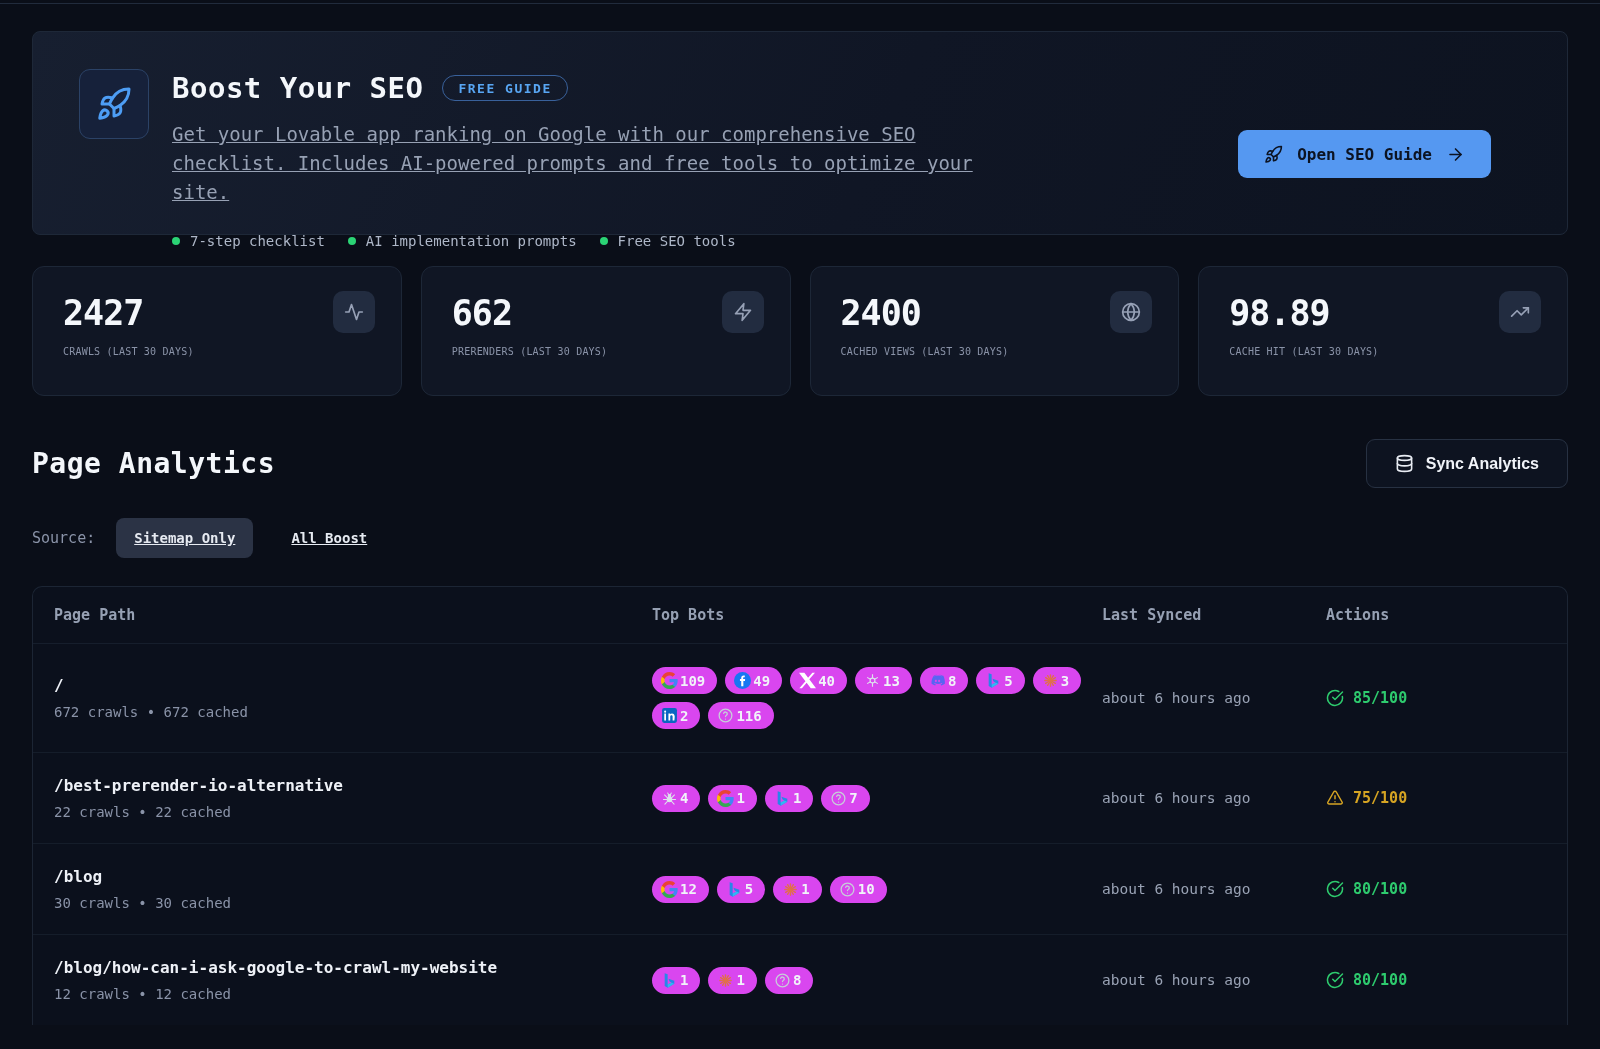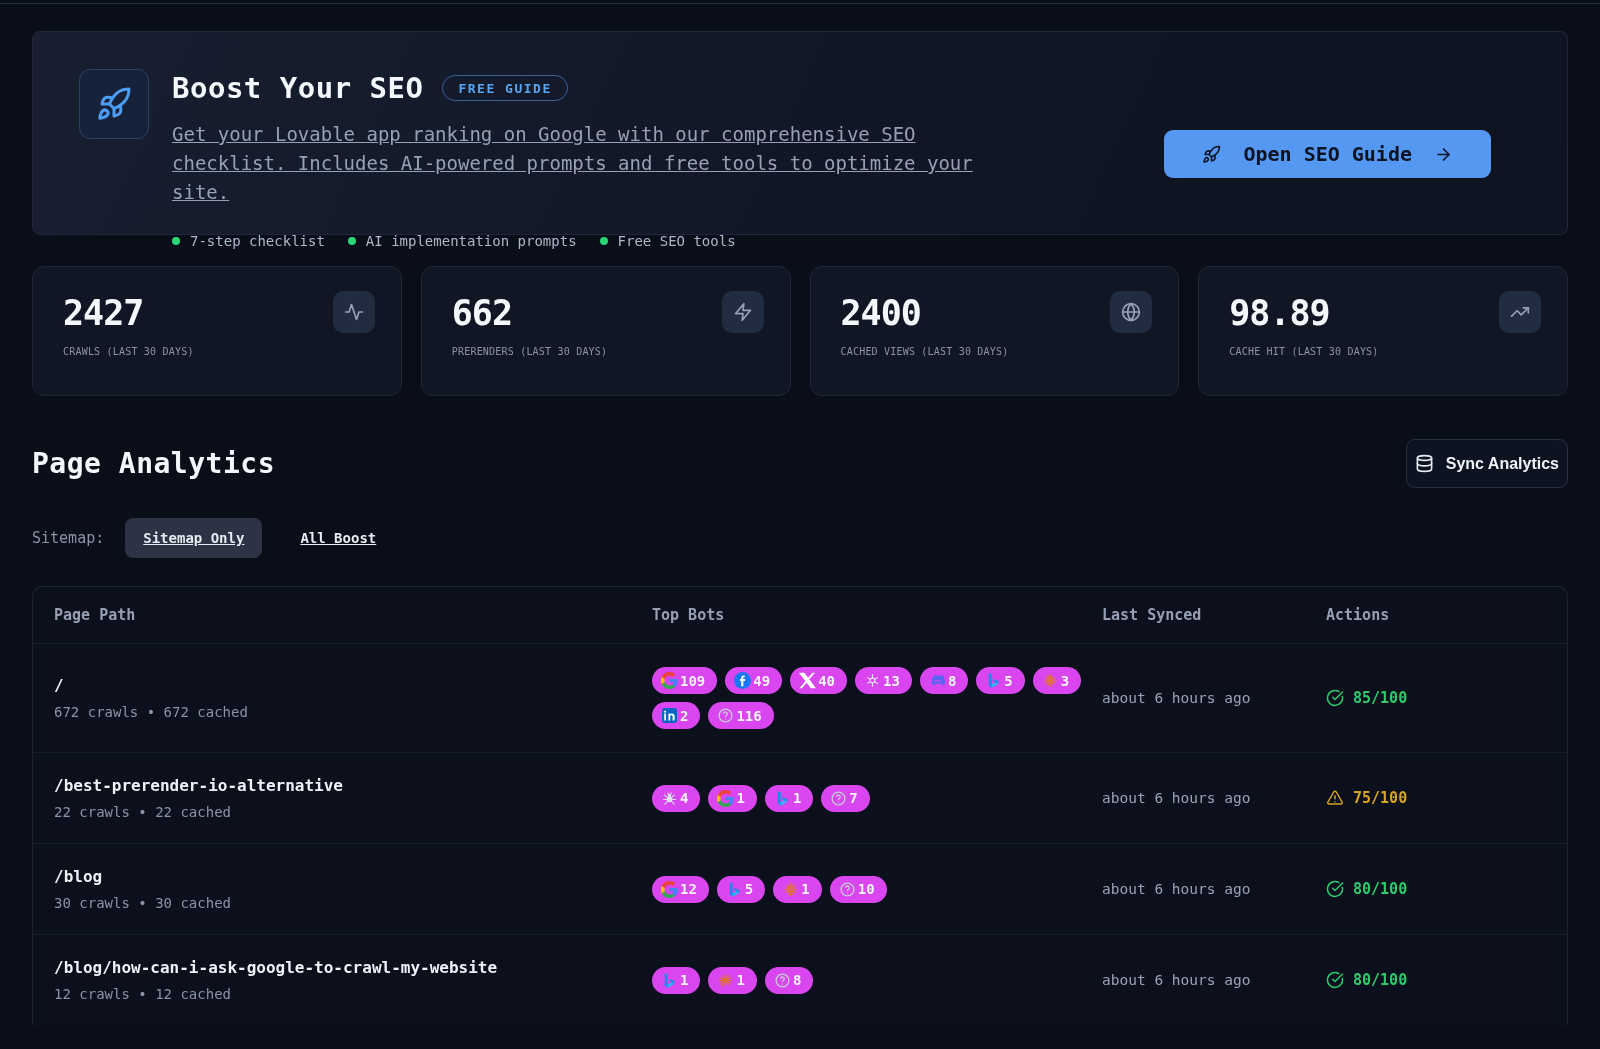--- a/index.html
+++ b/index.html
@@ -34,22 +34,22 @@
   }
   .banner-desc {
     margin-top:15px; width:820px; font-size:19px; line-height:29px; color:#97a1b4;text-decoration:underline;
   }
   .features { display:flex; gap:23px; margin-top:26px; align-items:center; }
   .feature { display:flex; align-items:center; gap:10px; font-size:14px; color:#aeb7c8; }
   .feature-dot { width:8px; height:8px; border-radius:50%; background:#2bd475; flex:0 0 auto; }
   .cta {
     position:absolute; right:76px; top:98px; height:48px; border:none; cursor:pointer;
     border-radius:9px; background:#5598f1; color:#0c1322; display:flex; align-items:center;
-    gap:22px; padding:0 38px; font-family:"DejaVu Sans Mono",monospace;
-    font-size:20px; font-weight:bold;
+    gap:14px; padding:0 26px; font-family:"DejaVu Sans Mono",monospace;
+    font-size:16px; font-weight:bold;
   }
   .cta .ic { width:19px; height:19px; color:#0c1322; }
 
   
   .stats {
     margin:31px 32px 0; display:grid; grid-template-columns:repeat(4,1fr); gap:19px;
   }
   .stat-card {
     background:#101624; border:1px solid #1d2737; border-radius:12px;
     padding:24px 26px 24px 30px; height:130px; position:relative;
@@ -59,21 +59,21 @@
   .stat-icon-tile {
     position:absolute; top:24px; right:26px; width:42px; height:42px; border-radius:10px;
     background:#222c40; display:flex; align-items:center; justify-content:center;
   }
   .stat-icon-tile .ic { width:20px; height:20px; color:#97a1b6; }
 
   
   .analytics-header { margin:43px 32px 0; display:flex; align-items:center; justify-content:space-between; }
   .analytics-title { font-size:28px; font-weight:bold; letter-spacing:0.5px; color:#f4f7fb; }
   .sync-btn {
-    height:49px; padding:0 8px; border-radius:9px; background:#0d1320; cursor:pointer;
+    height:49px; padding:0 28px; border-radius:9px; background:#0d1320; cursor:pointer;
     border:1px solid #27saturate3142; border:1px solid #273142; color:#f0f3f8;
     display:flex; align-items:center; gap:12px;
     font-family:"Liberation Sans", sans-serif; font-size:16px; font-weight:bold;
   }
   .sync-btn .ic { width:19px; height:19px; color:#e8ecf3; }
 
   
   .source-row { margin:30px 32px 0; display:flex; align-items:center; }
   .source-label { font-size:15px; color:#8a93a8; }
   .source-options { display:flex; align-items:center; margin-left:21px; gap:20px;text-decoration:underline; }
@@ -235,21 +235,21 @@
           <ellipse cx="12" cy="5" rx="9" ry="3"></ellipse>
           <path d="M3 5v14a9 3 0 0 0 18 0V5"></path>
           <path d="M3 12a9 3 0 0 0 18 0"></path>
         </svg>
       </span>
     <span>Sync Analytics</span>
   </button>
 </div>
 
 <div class="source-row">
-  <span class="source-label">Sitemap:</span>
+  <span class="source-label">Source:</span>
   <div class="source-options" id="source-options">
       <button class="source-opt active">Sitemap Only</button>
       <button class="source-opt">All Boost</button>
     </div>
 </div>
 
 <div class="table">
   <div class="thead">
     <div class="th">Page Path</div>
     <div class="th">Top Bots</div>

